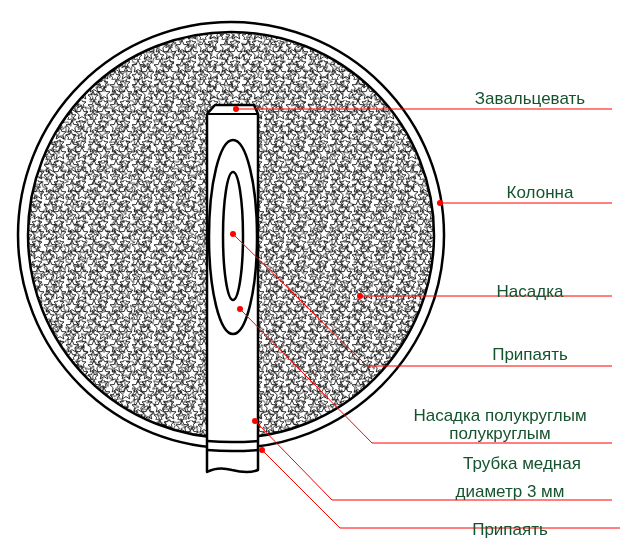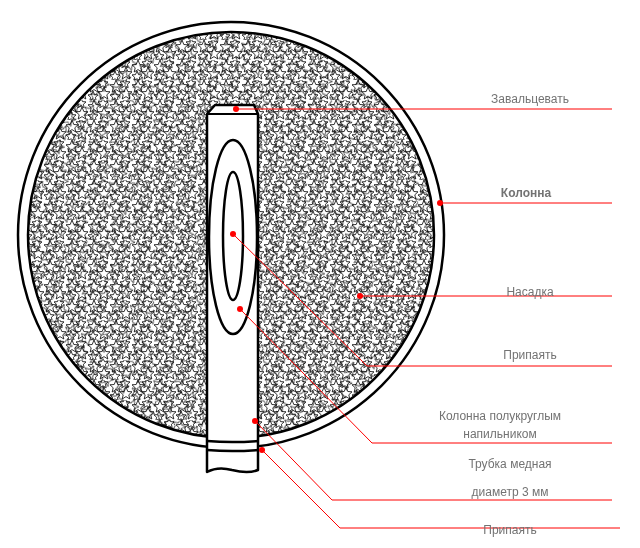--- a/index.html
+++ b/index.html
@@ -1,18 +1,18 @@
 <!DOCTYPE html>
 <html><head>
 <meta charset="utf-8">
 <style>
   html, body { margin: 0; padding: 0; background: #ffffff; }
   body { width: 640px; height: 548px; position: relative; overflow: hidden; font-family: "Liberation Sans", sans-serif; }
   #diagram { position: absolute; left: 0; top: 0; width: 640px; height: 548px; }
-  .label { position: absolute; font-family: "Liberation Sans", sans-serif; font-size: 12px; color: #737373; text-align: center; line-height: 18px; white-space: nowrap; }
+  .label { position: absolute; font-family: "Liberation Sans", sans-serif; font-size: 17px; color: #14532d; text-align: center; line-height: 18px; white-space: nowrap; }
 </style>
 </head>
 <body>
 
 <svg id="diagram" viewBox="0 0 640 548" xmlns="http://www.w3.org/2000/svg">
   <defs>
     <pattern id="stars" width="22" height="20" patternUnits="userSpaceOnUse">
       <polygon points="6,0 7.8,4.5 12,4.8 8.8,7.8 9.8,12 6,9.6 2.2,12 3.2,7.8 0,4.8 4.2,4.5" fill="none" stroke="#000" stroke-width="0.8"></polygon>
       <polygon points="16,7 17.8,11.5 22,11.8 18.8,14.8 19.8,19 16,16.6 12.2,19 13.2,14.8 10,11.8 14.2,11.5" fill="none" stroke="#000" stroke-width="0.8"></polygon>
       <polygon points="5,11 6.5,14.6 10,14.9 7.4,17.3 8.2,20.7 5,18.8 1.8,20.7 2.6,17.3 0,14.9 3.5,14.6" fill="none" stroke="#000" stroke-width="0.8"></polygon>
@@ -59,20 +59,20 @@
     <circle cx="440" cy="203" r="3"></circle>
     <circle cx="360" cy="296" r="3"></circle>
     <circle cx="233" cy="234" r="3"></circle>
     <circle cx="240" cy="309" r="3"></circle>
     <circle cx="255" cy="421" r="3"></circle>
     <circle cx="262" cy="450" r="3"></circle>
   </g>
 </svg>
 
 <div class="label" style="left:455px; top:90px; width:150px;">Завальцевать</div>
-<div class="label" style="left:466px; top:184px; width:120px;font-weight:bold;">Колонна</div>
+<div class="label" style="left:480px; top:184px; width:120px;">Колонна</div>
 <div class="label" style="left:470px; top:283px; width:120px;">Насадка</div>
 <div class="label" style="left:455px; top:346px; width:150px;">Припаять</div>
-<div class="label" style="left:390px; top:407px; width:220px;">Колонна полукруглым</div>
-<div class="label" style="left:420px; top:425px; width:160px;">напильником</div>
-<div class="label" style="left:430px; top:455px; width:160px;">Трубка медная</div>
+<div class="label" style="left:390px; top:407px; width:220px;">Насадка полукруглым</div>
+<div class="label" style="left:420px; top:425px; width:160px;">полукруглым</div>
+<div class="label" style="left:442px; top:455px; width:160px;">Трубка медная</div>
 <div class="label" style="left:430px; top:483px; width:160px;">диаметр 3 мм</div>
 <div class="label" style="left:445px; top:521px; width:130px;">Припаять</div>
 
 </body></html>

